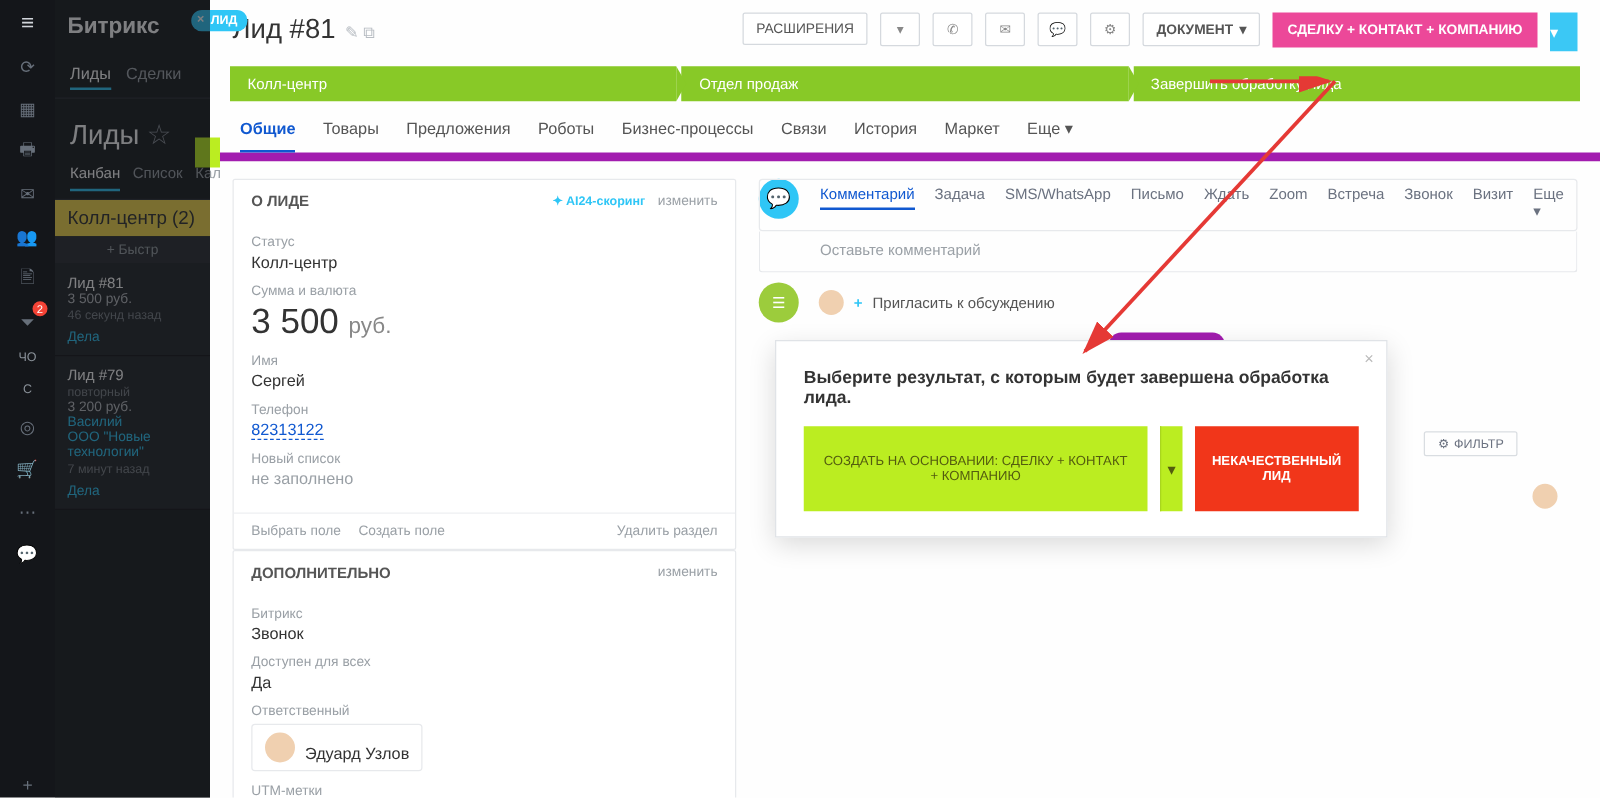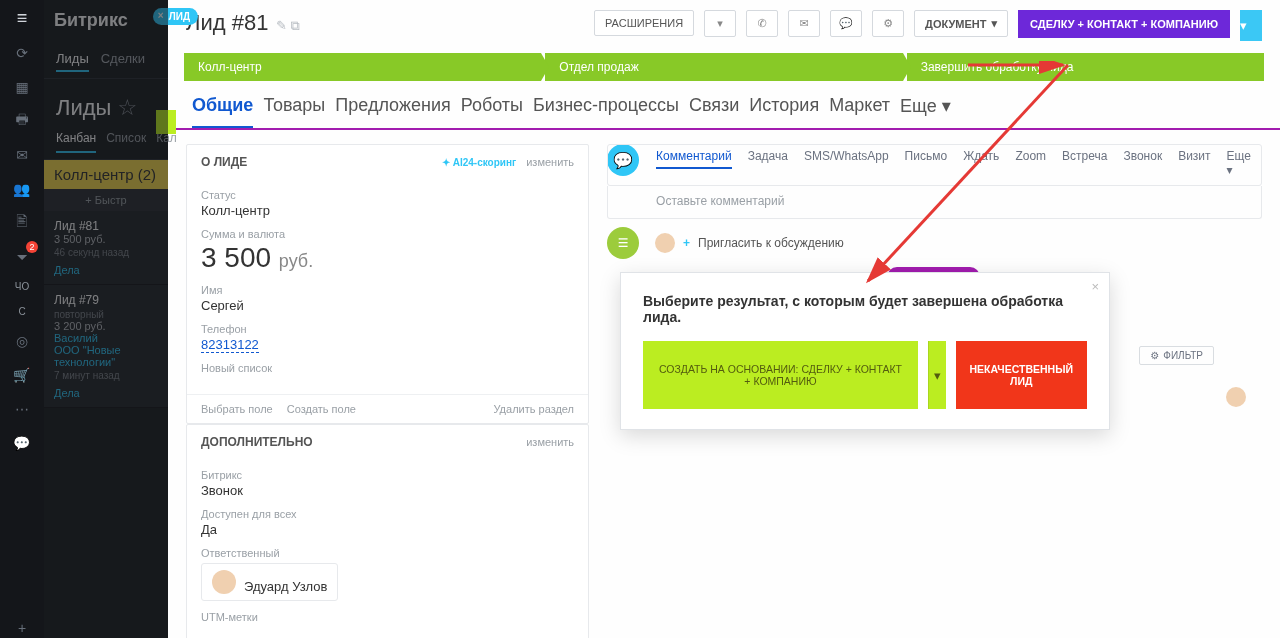--- a/index.html
+++ b/index.html
@@ -28,27 +28,27 @@
 .card-dark .link{color:#2fc6f6}
 .card-dark .meta{color:#7a8087;font-size:10px;margin-top:2px}
 .card-dark .meta2{color:#2fc6f6;font-size:11px;margin-top:6px}
 .main{flex:1;background:#fefefe;overflow:hidden;position:relative}
 .hbar{display:flex;align-items:flex-start;padding:10px 18px 6px;gap:10px}
 .htitle{font-size:22px;font-weight:400;flex:1;color:#333}
 .htitle .pencil{color:#b7bcc2;font-size:13px;margin-left:4px}
 .btn{border:1px solid #d5d9de;background:#fff;color:#555;font-size:11px;padding:6px 10px;border-radius:2px;display:flex;align-items:center;gap:5px;cursor:pointer}
 .btn-ico{width:32px;justify-content:center;color:#888}
 .btn-doc{font-weight:700}
-.btn-primary{background:#6d28d9;border-color:#3bc8f5;color:#fff;font-weight:700;font-size:11px;padding:8px 12px}
+.btn-primary{background:#ec4899;border-color:#3bc8f5;color:#fff;font-weight:700;font-size:11px;padding:8px 12px}
 .btn-primary-split{background:#3bc8f5;border-color:#3bc8f5;color:#fff;width:22px;justify-content:center;padding:8px 0}
 .stage-bar{display:flex;gap:4px;margin:6px 16px 0}
 .stage{flex:1;background:#88c927;color:#fff;font-size:12px;padding:7px 14px;position:relative}
 .stage::after{content:"";position:absolute;right:-8px;top:0;border-top:14px solid transparent;border-bottom:14px solid transparent;border-left:8px solid #88c927;z-index:1}
 .stage:last-child::after{display:none}
-.tabs2{display:flex;gap:10px;padding:14px 24px 0;font-size:18px;color:#555;border-bottom:2px solid #a21caf}
+.tabs2{display:flex;gap:22px;padding:14px 24px 0;font-size:13px;color:#555;border-bottom:7px solid #a21caf}
 .tabs2 .t2{padding-bottom:10px;cursor:pointer}
 .tabs2 .t2.act{color:#1058d0;border-bottom:2px solid #1058d0;font-weight:700}
 .content{display:flex;gap:18px;padding:14px 18px}
 .col-left{width:442px}
 .box{border:1px solid #e7e9ec;border-radius:2px;background:#fff;margin-bottom:0}
 .box-h{display:flex;align-items:center;padding:10px 14px;font-size:12px;font-weight:700;color:#555}
 .box-h .sp{flex:1}
 .ai{color:#2fc6f6;font-size:10px;font-weight:700}
 .ai::before{content:"✦ ";}
 .chg{color:#9aa0a6;font-size:11px;font-weight:400;margin-left:10px;cursor:pointer}
@@ -205,20 +205,21 @@
                 <div class="lbl">Сумма и валюта</div>
                 <div class="big-amt"><span>3 500</span> <span class="cur">руб.</span></div>
               </div>
             <div class="fld">
                 <div class="lbl">Имя</div>
                 <div class="val">Сергей</div>
               </div>
             <div class="fld"><div class="lbl">Телефон</div><span class="tel">82313122</span></div>
             <div class="fld">
                 <div class="lbl">Новый список</div>
+                <div class="val" style="color:#9aa0a6">не заполнено</div>
               </div>
           </div>
           <div class="box-foot">
               <a>Выбрать поле</a>
               <a>Создать поле</a>
               <span class="sp"></span>
               <a>Удалить раздел</a>
             </div>
         </div>
 

